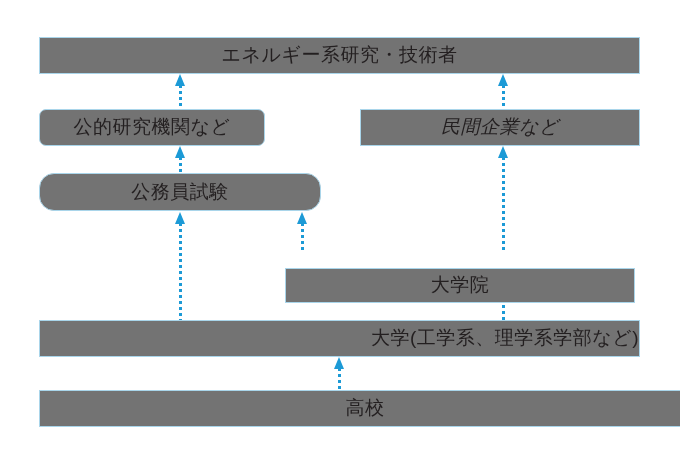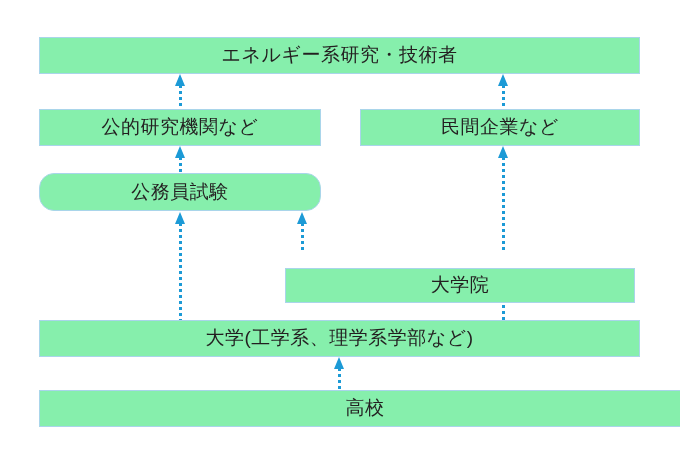--- a/index.html
+++ b/index.html
@@ -14,21 +14,21 @@
   #stage {
     position: relative;
     width: 680px;
     height: 465px;
     background: #ffffff;
     overflow: hidden;
   }
   .node {
     position: absolute;
     box-sizing: border-box;
-    background: #86efac;
+    background: #737373;
     border: 1px solid #a9d5ea;
     display: flex;
     align-items: center;
     justify-content: center;
     color: #231f20;
     font-size: 19px;
     line-height: 1.1;
     letter-spacing: 0.5px;
     white-space: nowrap;
     user-select: none;
@@ -101,31 +101,31 @@
       <div class="stem"></div>
       <div class="head"></div>
     </div>
     <div class="conn" style="left: 334px; top: 357px; height: 33px;">
       <div class="stem"></div>
       <div class="head"></div>
     </div>
     <div class="node" style="left: 39px; top: 37px; width: 601px; height: 37px;">
       <span class="node-label">エネルギー系研究・技術者</span>
     </div>
-    <div class="node" style="left: 39px; top: 109px; width: 282px; height: 37px;">
+    <div class="node" style="left: 39px; top: 109px; width: 226px; height: 37px; border-radius: 7px;">
       <span class="node-label">公的研究機関など</span>
     </div>
-    <div class="node" style="left: 360px; top: 109px; width: 280px; height: 37px;">
+    <div class="node" style="left: 360px; top: 109px; width: 280px; height: 37px; font-style: italic;">
       <span class="node-label">民間企業など</span>
     </div>
     <div class="node" style="left: 39px; top: 173px; width: 282px; height: 38px; border-radius: 15px;">
       <span class="node-label">公務員試験</span>
     </div>
     <div class="node" style="left: 285px; top: 268px; width: 350px; height: 35px;">
       <span class="node-label">大学院</span>
     </div>
-    <div class="node" style="left: 39px; top: 320px; width: 601px; height: 37px;">
+    <div class="node" style="left: 39px; top: 320px; width: 601px; height: 37px; justify-content: flex-end;">
       <span class="node-label">大学(工学系、理学系学部など)</span>
     </div>
     <div class="node" style="left: 39px; top: 390px; width: 652px; height: 37px;">
       <span class="node-label">高校</span>
     </div>
   </div>
 
 </body></html>

